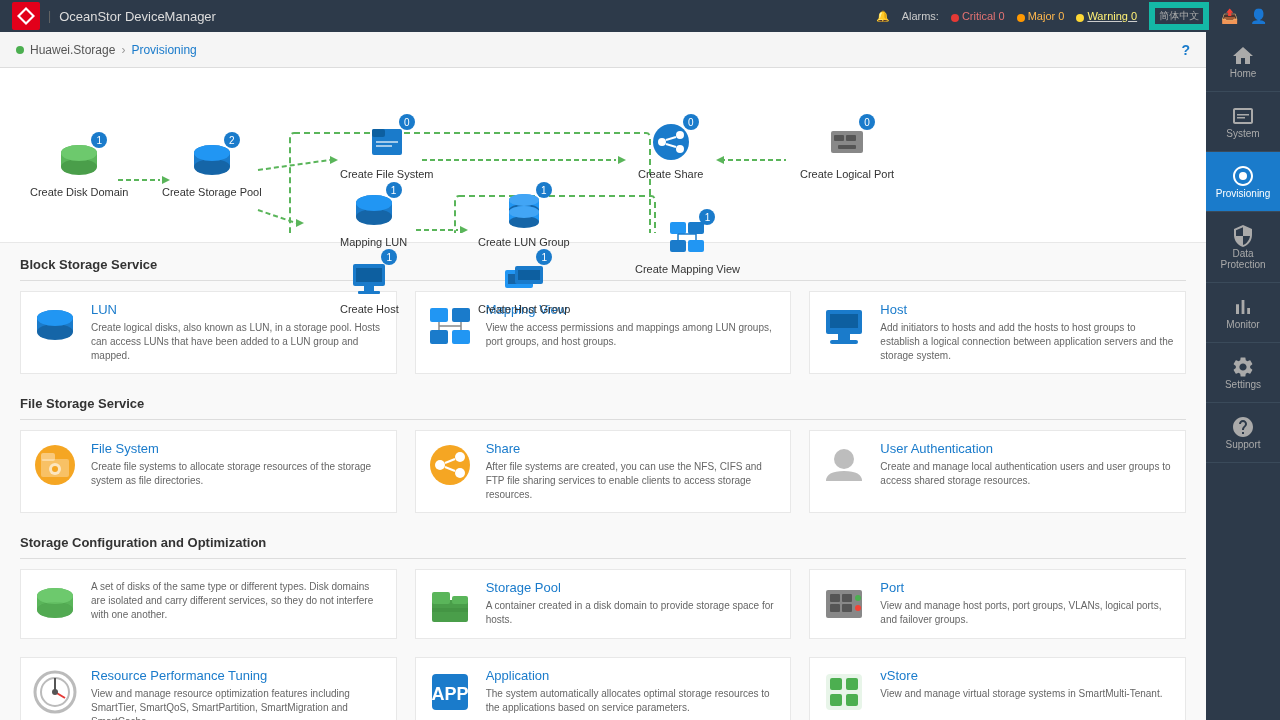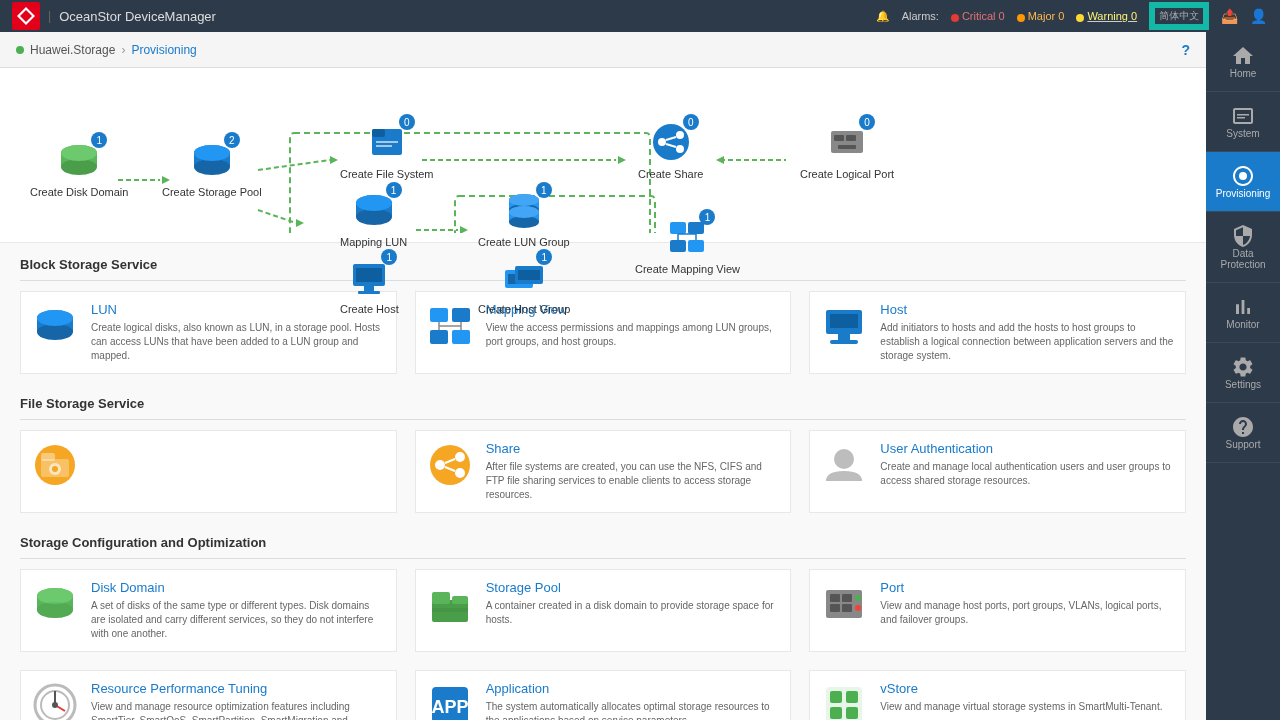--- a/index.html
+++ b/index.html
@@ -341,20 +341,24 @@
         <div class="service-item">
           <div class="service-icon">
             <svg width="44" height="44" viewBox="0 0 44 44">
               <circle cx="22" cy="22" r="20" fill="#f5a623"></circle>
               <rect x="8" y="16" width="28" height="18" rx="2" fill="white" opacity="0.3"></rect>
               <rect x="8" y="10" width="14" height="8" rx="2" fill="white" opacity="0.4"></rect>
               <circle cx="22" cy="26" r="6" fill="white" opacity="0.6"></circle>
               <circle cx="22" cy="26" r="3" fill="#f5a623"></circle>
             </svg>
           </div>
+          <div class="service-text">
+            <h4>File System</h4>
+            <p>Create file systems to allocate storage resources of the storage system as file directories.</p>
+          </div>
         </div>
 
         <div class="service-item">
           <div class="service-icon">
             <svg width="44" height="44" viewBox="0 0 44 44">
               <circle cx="22" cy="22" r="20" fill="#f5a623"></circle>
               <circle cx="12" cy="22" r="5" fill="white"></circle>
               <circle cx="32" cy="14" r="5" fill="white"></circle>
               <circle cx="32" cy="30" r="5" fill="white"></circle>
               <line x1="17" y1="20" x2="27" y2="16" stroke="white" stroke-width="2"></line>
@@ -388,21 +392,20 @@
           <div class="service-icon">
             <svg width="44" height="44" viewBox="0 0 44 44">
               <ellipse cx="22" cy="14" rx="18" ry="8" fill="#5ab55a"></ellipse>
               <rect x="4" y="14" width="36" height="14" fill="#5ab55a"></rect>
               <ellipse cx="22" cy="28" rx="18" ry="8" fill="#4a9e4a"></ellipse>
               <ellipse cx="22" cy="14" rx="18" ry="8" fill="#6dc96d"></ellipse>
               <ellipse cx="22" cy="28" rx="18" ry="8" fill="#5ab55a" opacity="0.5"></ellipse>
             </svg>
           </div>
           <div class="service-text">
-            <h4>Disk Domain</h4>
             <p>A set of disks of the same type or different types. Disk domains are isolated and carry different services, so they do not interfere with one another.</p>
           </div>
         </div>
 
         <div class="service-item">
           <div class="service-icon">
             <svg width="44" height="44" viewBox="0 0 44 44">
               <rect x="4" y="18" width="36" height="22" rx="2" fill="#4a9e4a"></rect>
               <rect x="4" y="10" width="18" height="12" rx="2" fill="#5ab55a"></rect>
               <rect x="24" y="14" width="16" height="8" rx="2" fill="#5ab55a"></rect>

